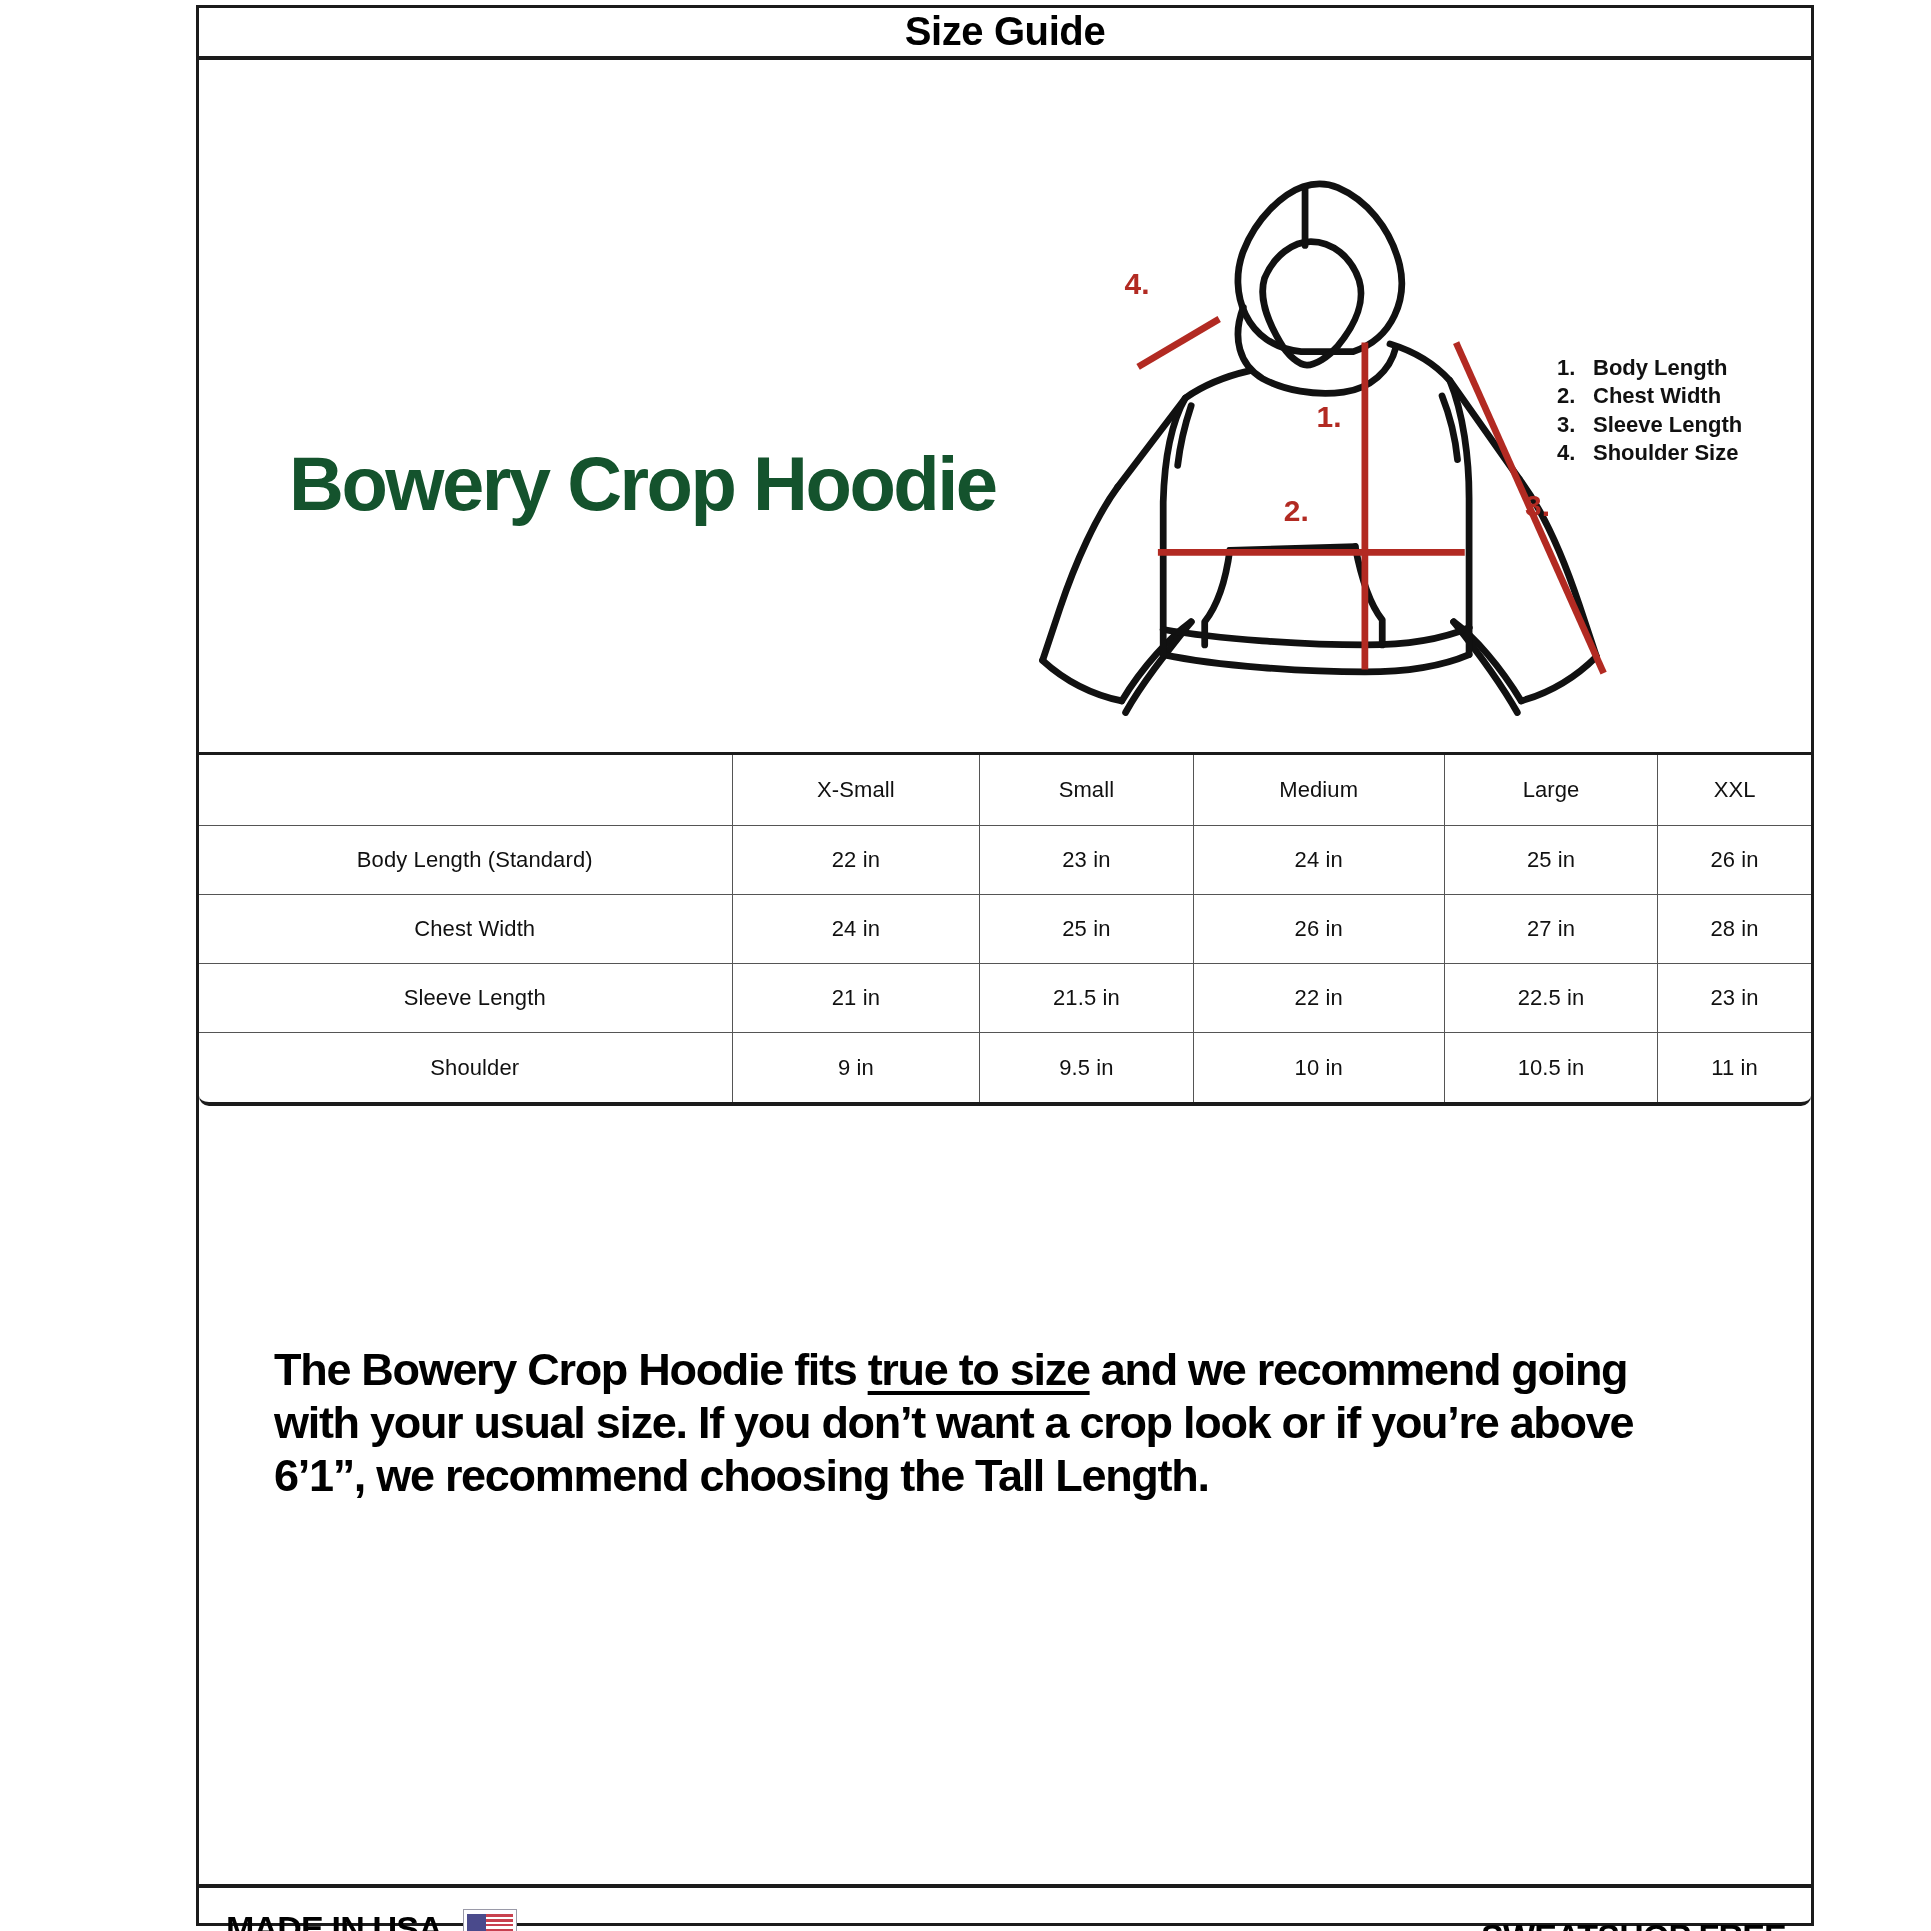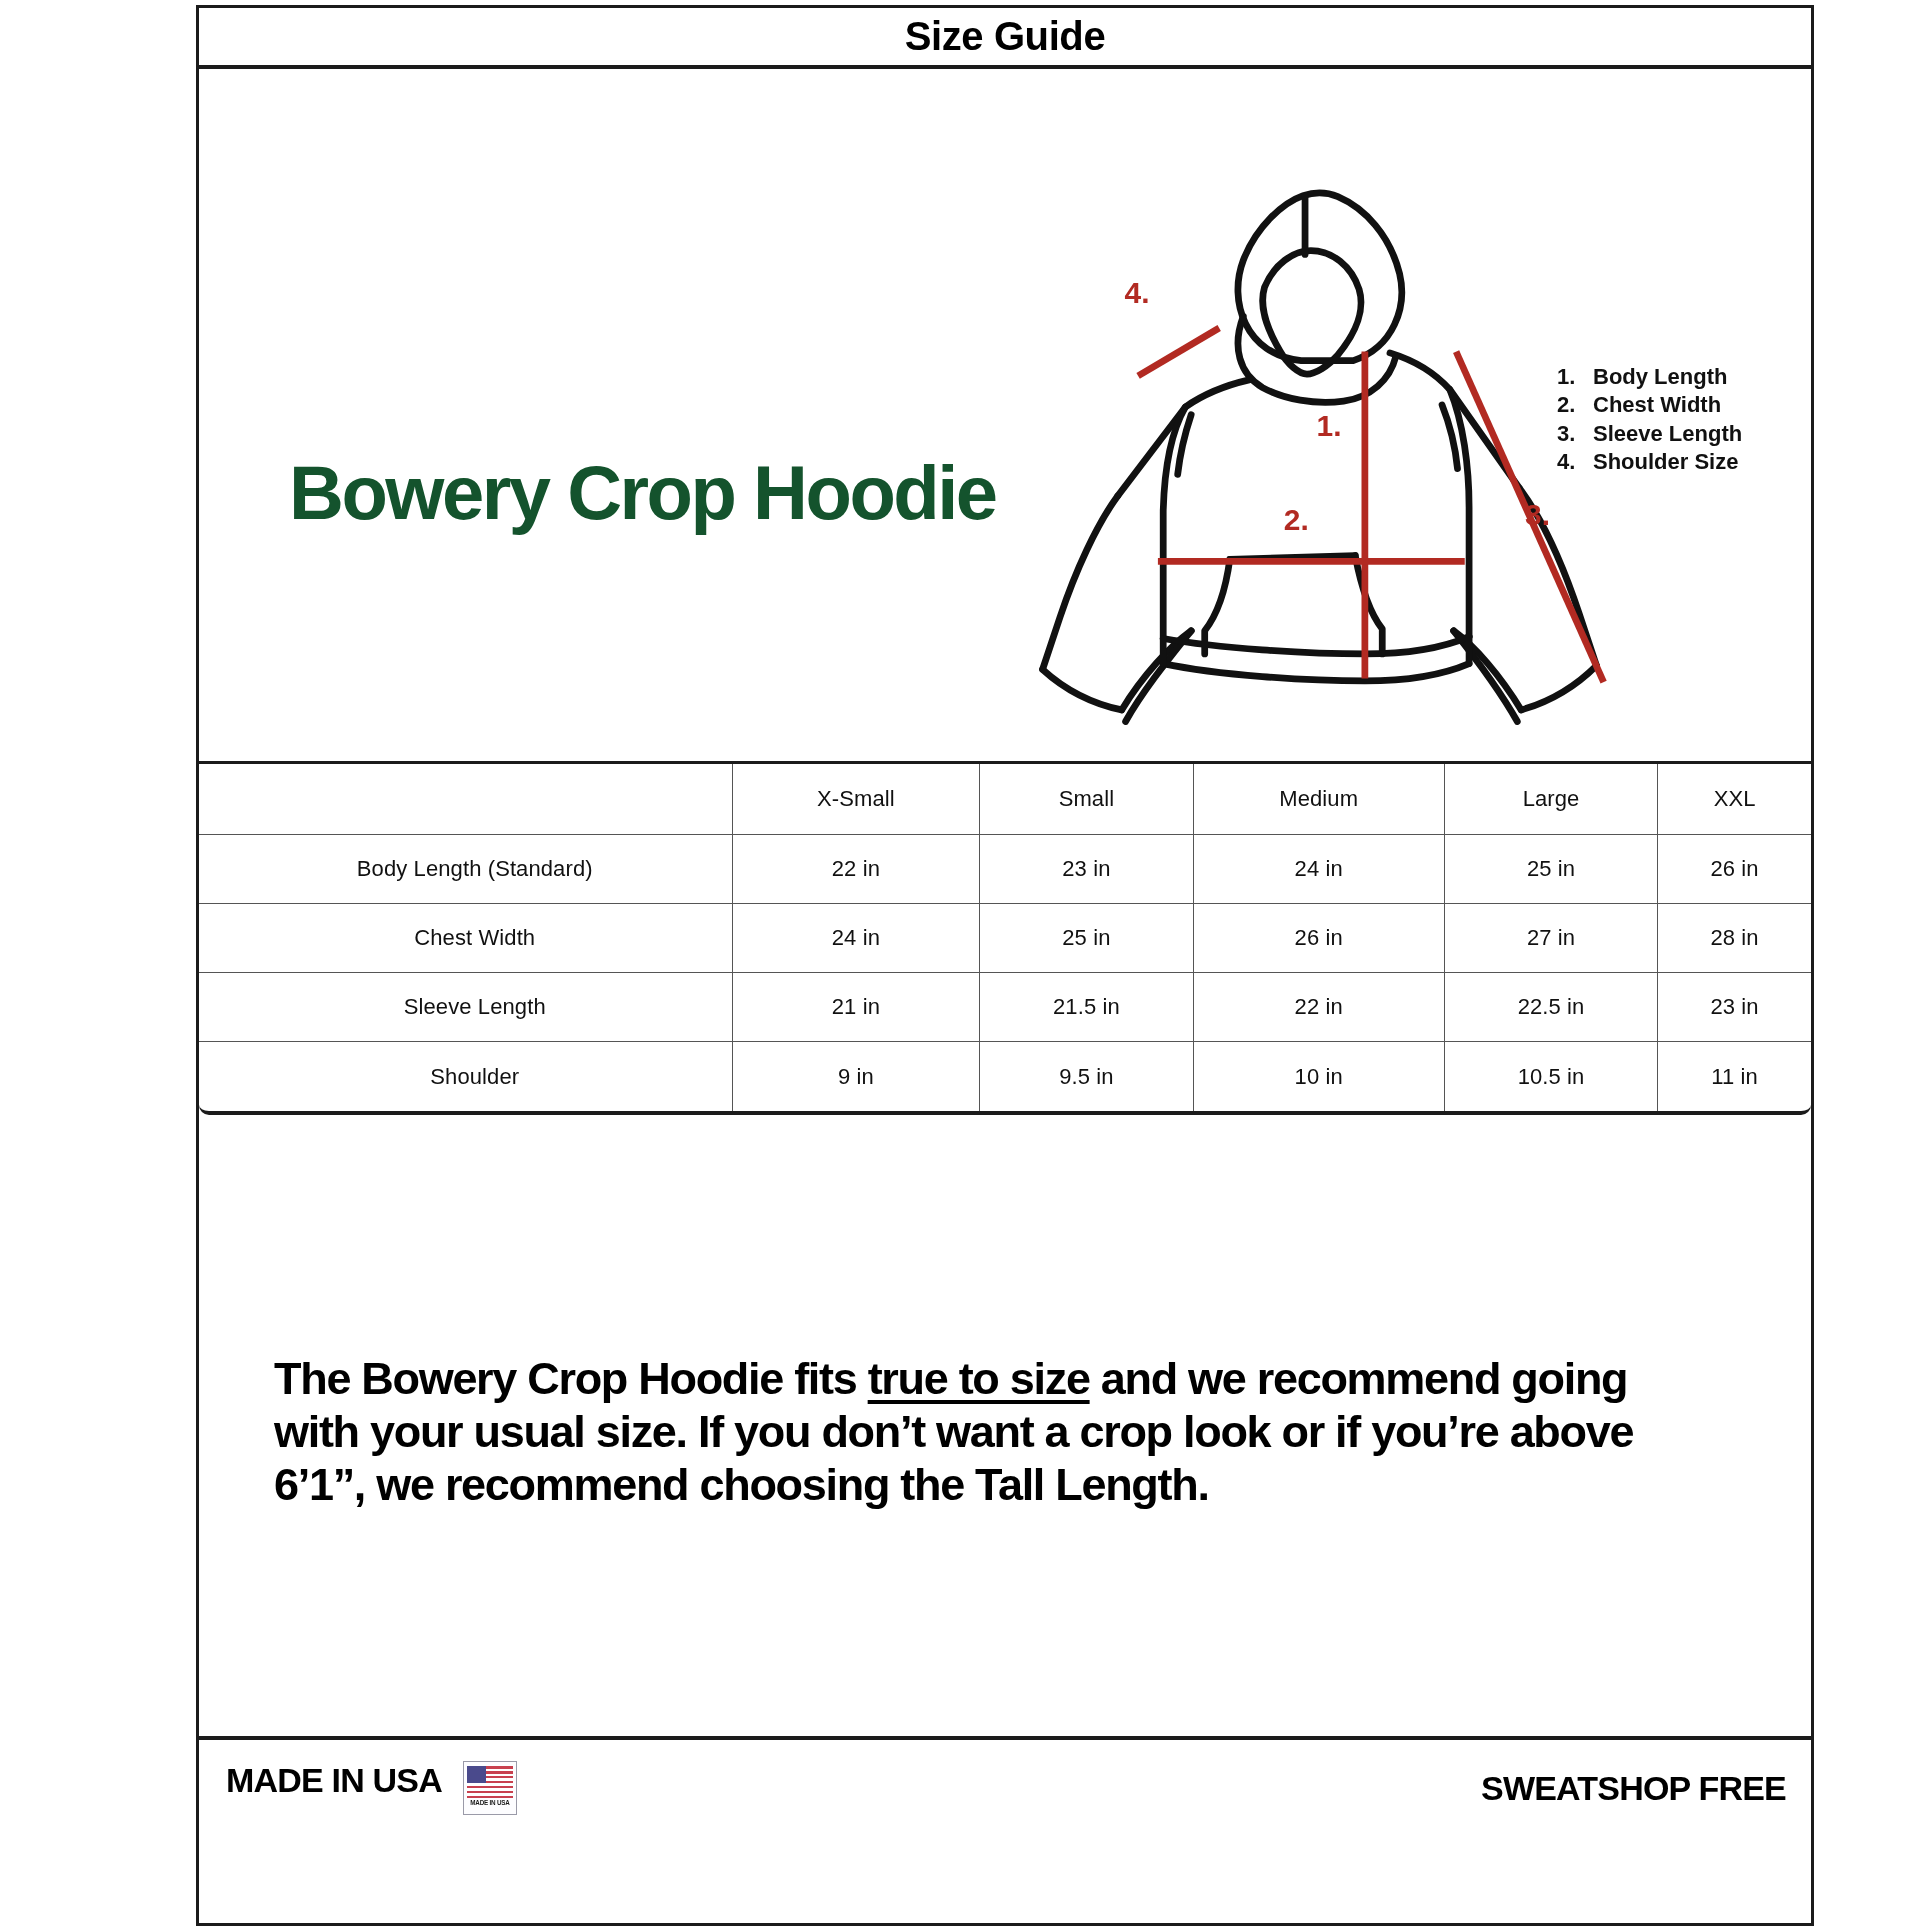--- a/index.html
+++ b/index.html
@@ -17,21 +17,21 @@
     left: 196px;
     top: 4.8px;
     width: 1618px;
     height: 1921px;
     border: 3.9px solid #1b1b1b;
     background: #ffffff;
   }
 
   
   .header-bar {
-    height: 61px;
+    height: 52px;
     border-bottom: 4.8px solid #1b1b1b;
     display: flex;
     align-items: center;
     justify-content: center;
   }
   .header-title {
     font-size: 40px;
     font-weight: bold;
     color: #000;
     letter-spacing: -0.4px;
@@ -102,21 +102,21 @@
   thead th { height: 71px; }
   table tr > *:first-child { border-left: none; width: 533px; }
   table tr > *:last-child  { border-right: none; }
   thead tr > * { border-top: none; }
   tbody tr:last-child > * { border-bottom: none; }
   .rowlabel { font-size: 22px; padding-left: 19px; }
 
   
   .note-block {
     position: relative;
-    height: 625px;
+    height: 782px;
     border-bottom: 4.8px solid #1b1b1b;
   }
   .note {
     position: absolute;
     left: 75px;
     top: 237px;
     width: 1410px;
     font-size: 45px;
     font-weight: bold;
     letter-spacing: -1.3px;

